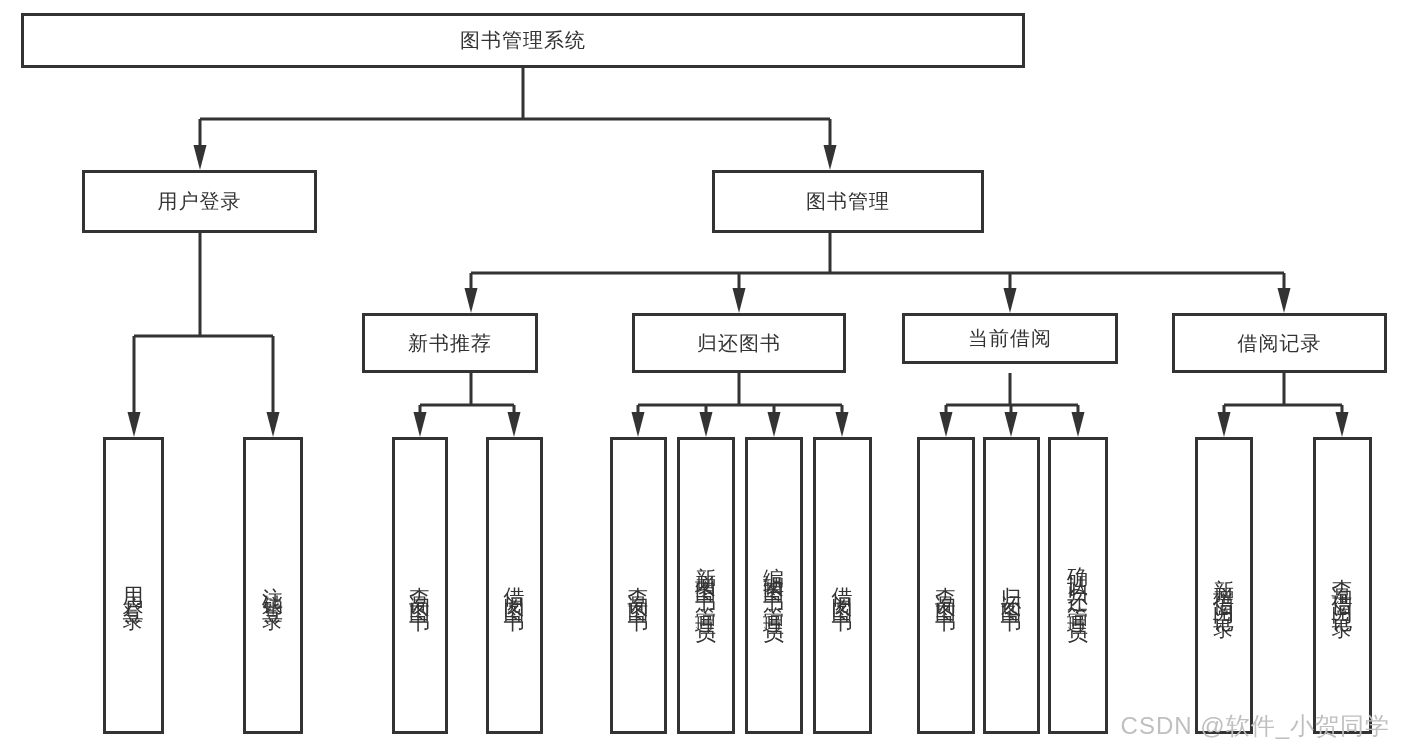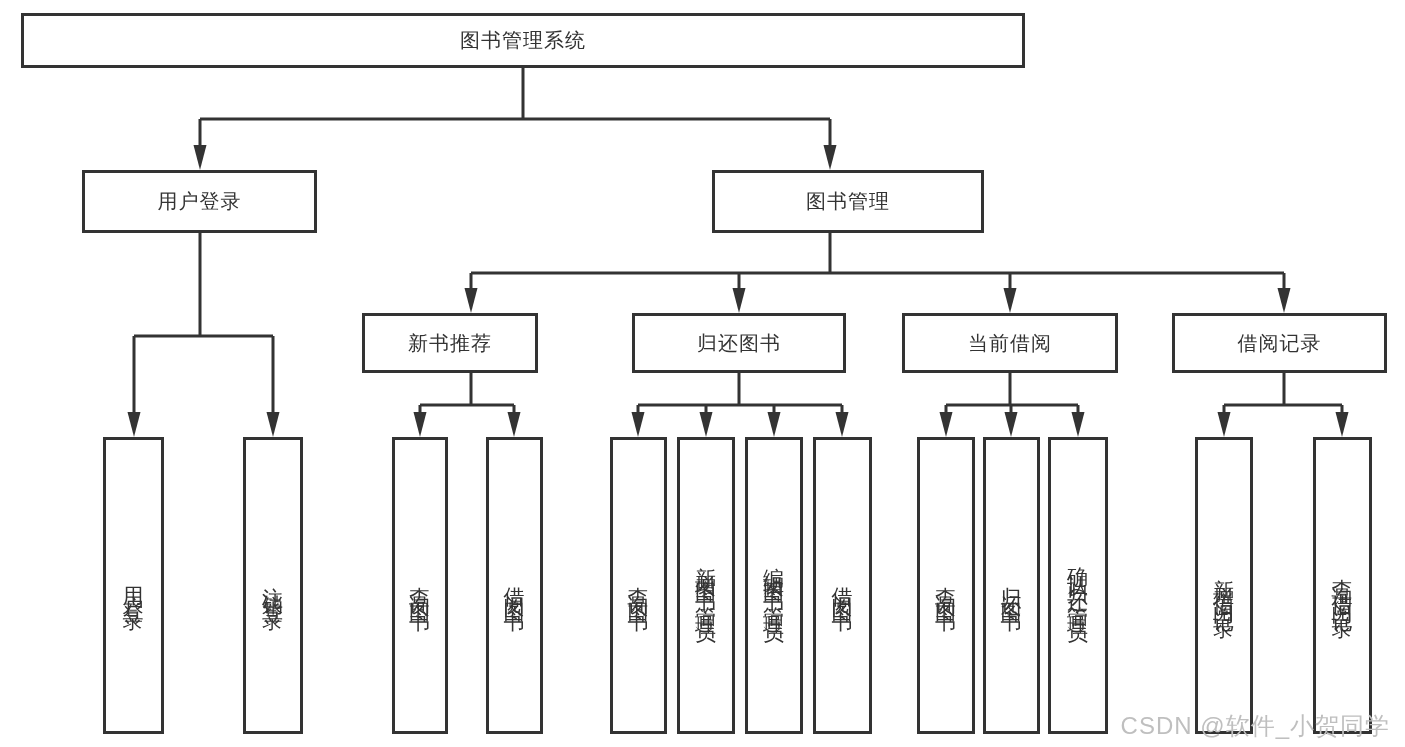--- a/index.html
+++ b/index.html
@@ -117,21 +117,21 @@
   <div class="node hnode" style="left:712px;top:170px;width:272px;height:63px">
     <span>图书管理</span>
   </div>
 
   <div class="node hnode" style="left:362px;top:313px;width:176px;height:60px">
     <span>新书推荐</span>
   </div>
   <div class="node hnode" style="left:632px;top:313px;width:214px;height:60px">
     <span>归还图书</span>
   </div>
-  <div class="node hnode" style="left:902px;top:313px;width:216px;height:60px">
+  <div class="node hnode" style="left:902px;top:313px;width:216px;height:51px">
     <span>当前借阅</span>
   </div>
   <div class="node hnode" style="left:1172px;top:313px;width:215px;height:60px">
     <span>借阅记录</span>
   </div>
 
   <div class="node vnode" style="left:103px;top:437px;width:61px;height:297px">
     <span>用户登录</span>
   </div>
   <div class="node vnode" style="left:243px;top:437px;width:60px;height:297px">

